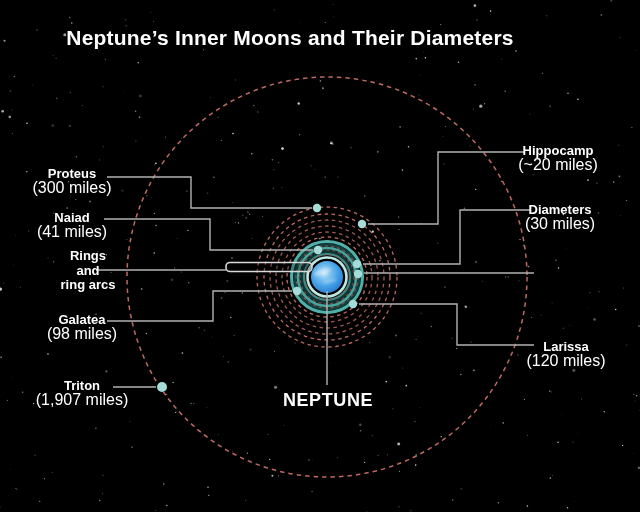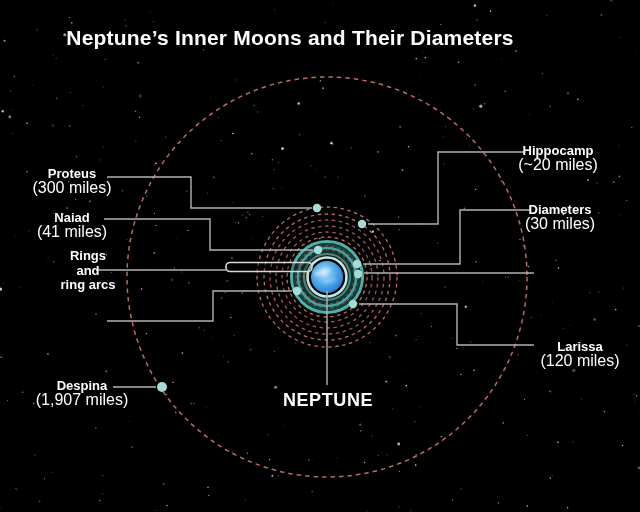--- a/index.html
+++ b/index.html
@@ -479,32 +479,36 @@
   </div>
   <div class="label" style="left:72px; top:210px;">
     <span class="name">Naiad</span>
     <span class="size">(41 miles)</span>
   </div>
   <div class="label rings-label" style="left:88px; top:249px;">
     <span class="name">Rings</span>
     <span class="name">and</span>
     <span class="name">ring arcs</span>
   </div>
+  <div class="label" style="left:82px; top:312px;">
+    <span class="name">Galatea</span>
+    <span class="size">(98 miles)</span>
+  </div>
   <div class="label" style="left:82px; top:378px;">
-    <span class="name">Despina</span>
+    <span class="name">Triton</span>
     <span class="size">(1,907 miles)</span>
   </div>
 
   <div class="label" style="left:558px; top:143px;">
     <span class="name">Hippocamp</span>
     <span class="size">(~20 miles)</span>
   </div>
   <div class="label" style="left:560px; top:202px;">
     <span class="name">Diameters</span>
     <span class="size">(30 miles)</span>
   </div>
-  <div class="label" style="left:580px; top:339px;">
+  <div class="label" style="left:566px; top:339px;">
     <span class="name">Larissa</span>
     <span class="size">(120 miles)</span>
   </div>
 
   <div class="planet-label" style="left:328px; top:390px;">NEPTUNE</div>
 </div>
 
 </body></html>

